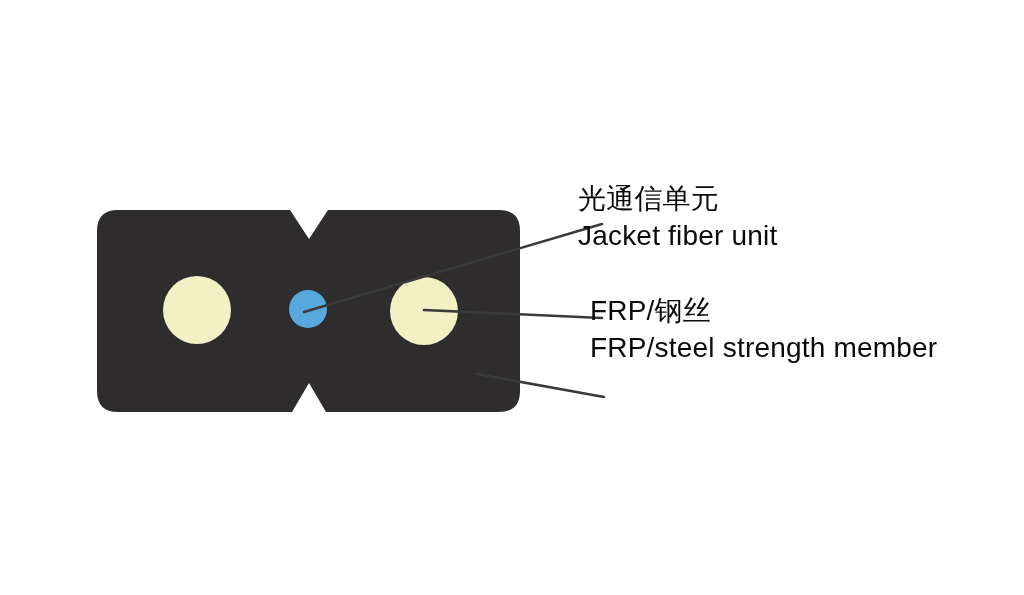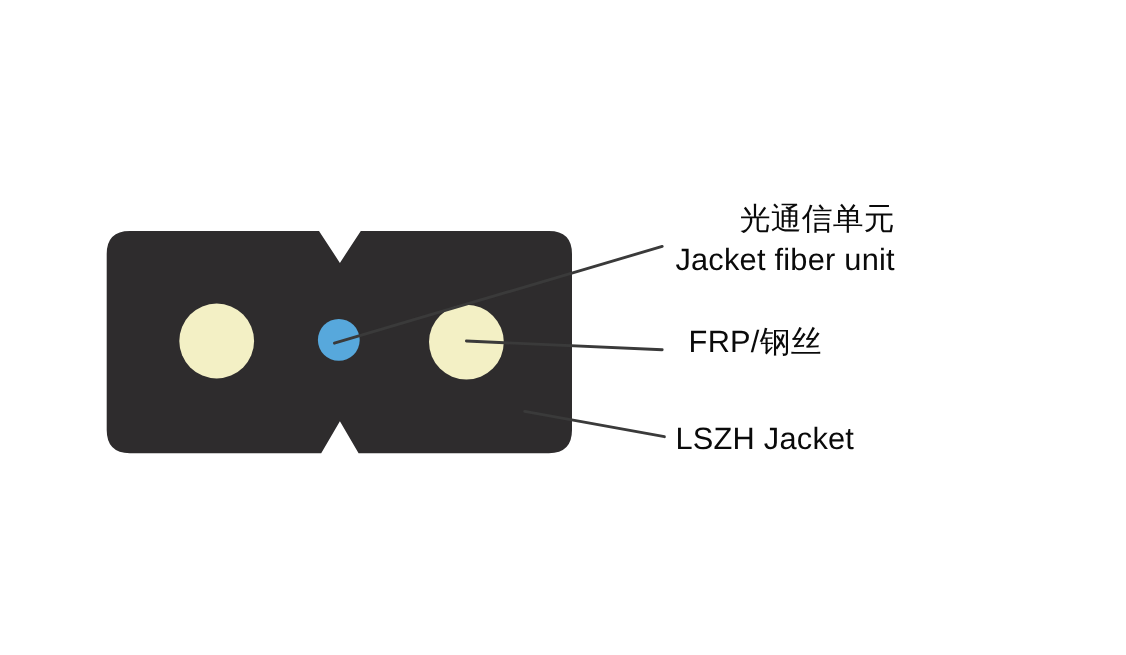--- a/index.html
+++ b/index.html
@@ -15,28 +15,27 @@
     overflow: hidden;
     font-family: "Liberation Sans", "DejaVu Sans", sans-serif;
   }
   .stage svg {
     position: absolute;
     top: 0;
     left: 0;
   }
   .callout {
     position: absolute;
-    left: 614px;
+    left: 578px;
     color: #0a0a0a;
     font-size: 28px;
     line-height: 37px;
     font-weight: 500;
     letter-spacing: 0.2px;
     white-space: nowrap;
-    text-align: right;
   }
   .callout-1 { top: 180px; }
   .callout-2 { top: 292px; margin-left: 12px; }
   .callout-3 { top: 380px; }
 </style>
 </head>
 <body>
 
 <div class="stage">
 
@@ -69,19 +68,19 @@
     <line x1="477" y1="374" x2="604" y2="397" stroke-width="2.6" stroke-linecap="round" stroke="#3a3a3a"></line>
   </svg>
 
   <div class="callout callout-1">
     <div>光通信单元</div>
     <div>Jacket fiber unit</div>
   </div>
 
   <div class="callout callout-2">
     <div>FRP/钢丝</div>
+    <div>FRP/steel strength member</div>
   </div>
 
   <div class="callout callout-3">
-    <div>LSZH Jacket</div>
   </div>
 
 </div>
 
 </body></html>

